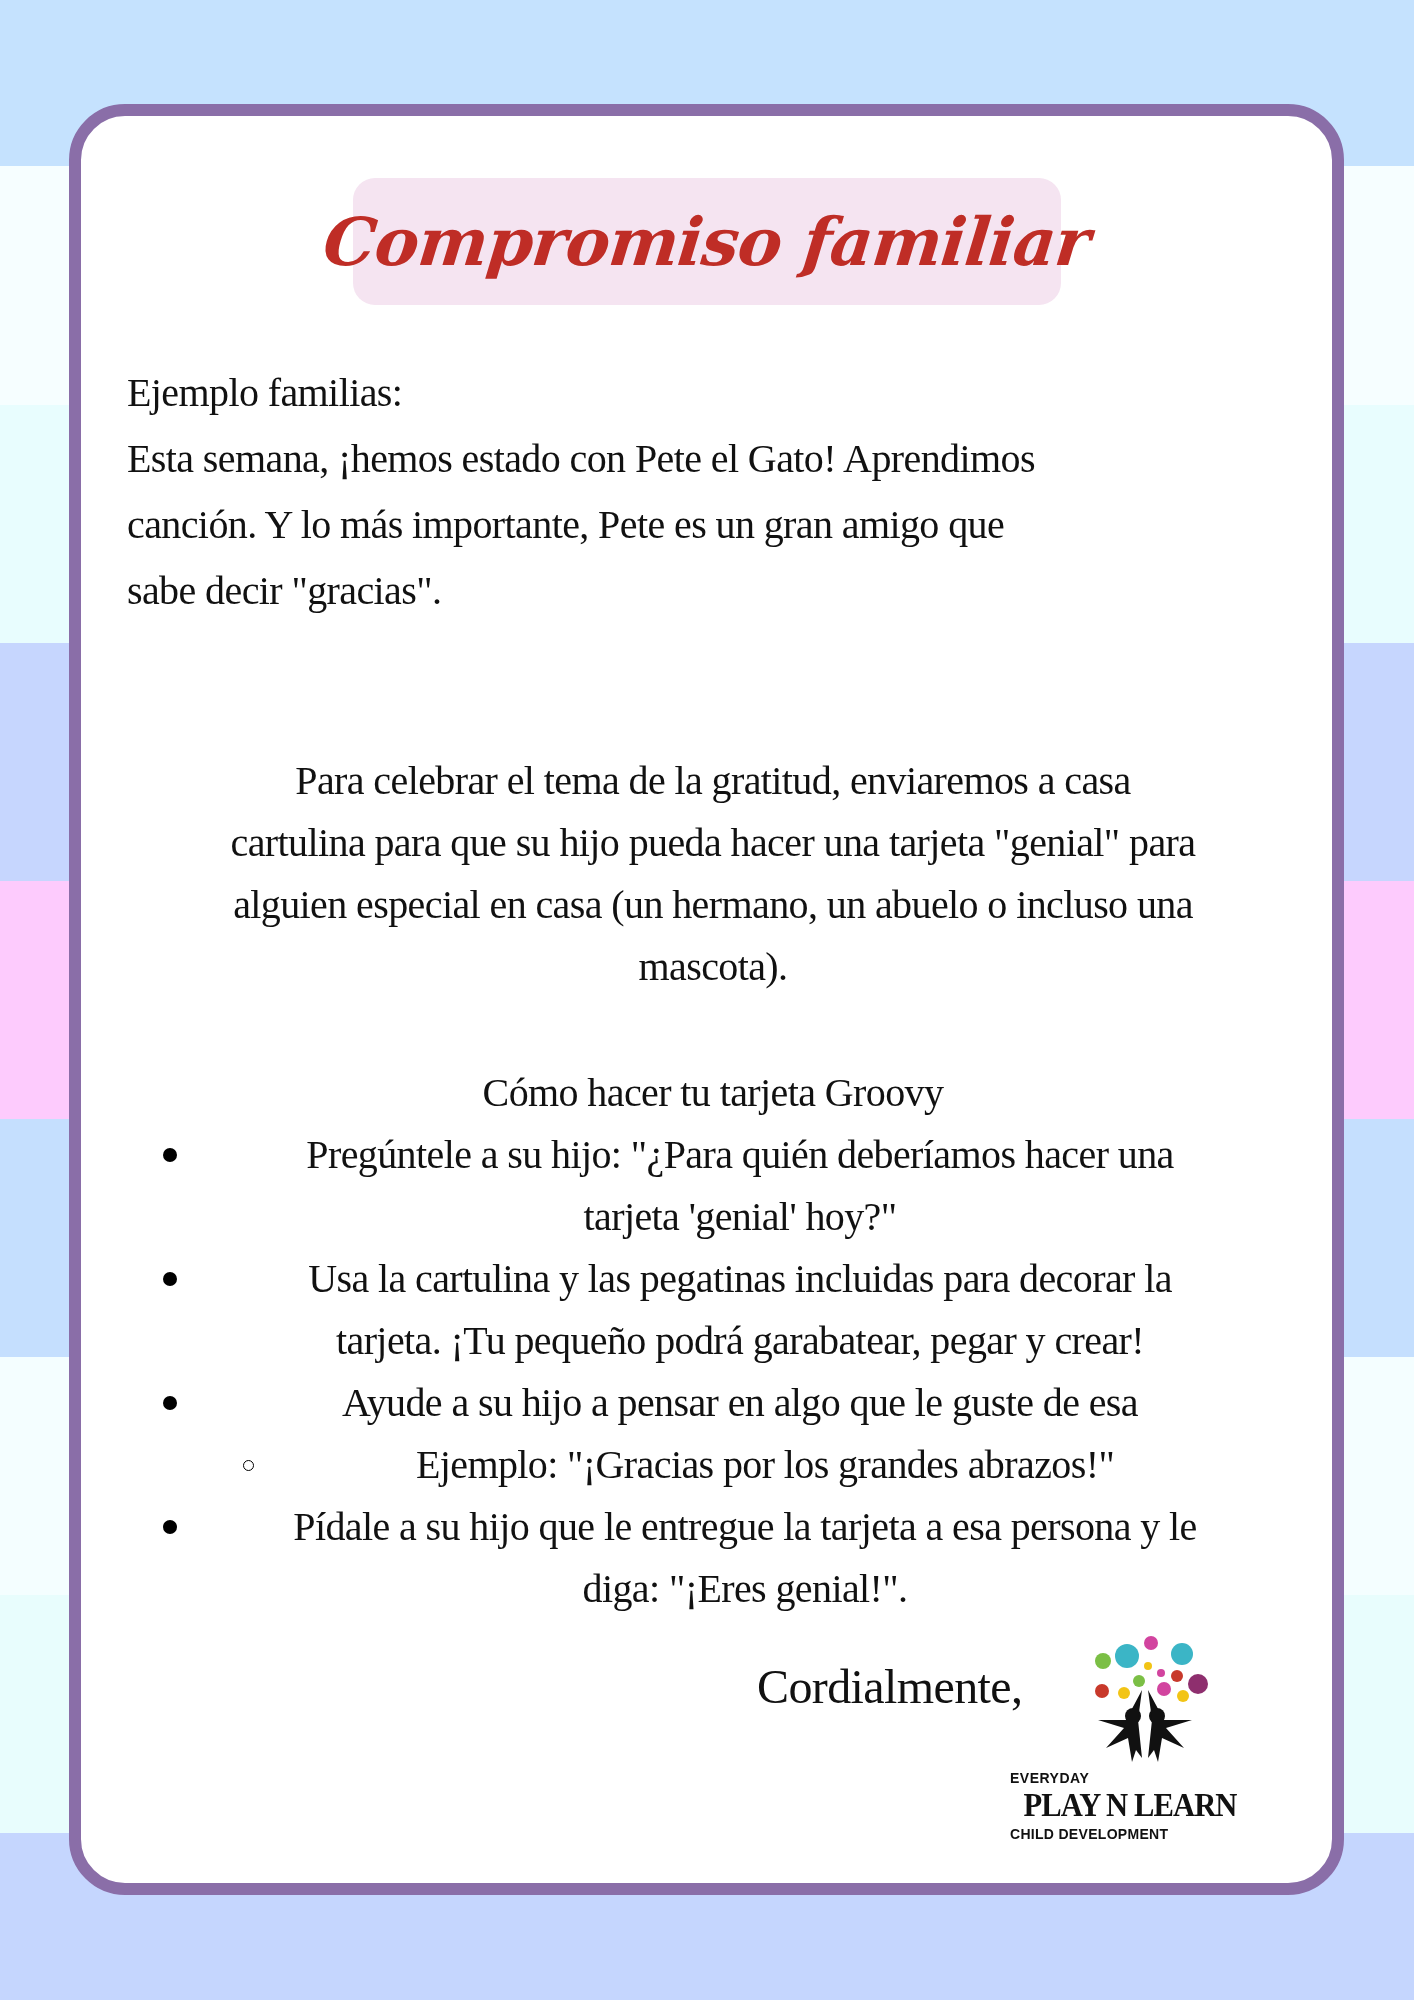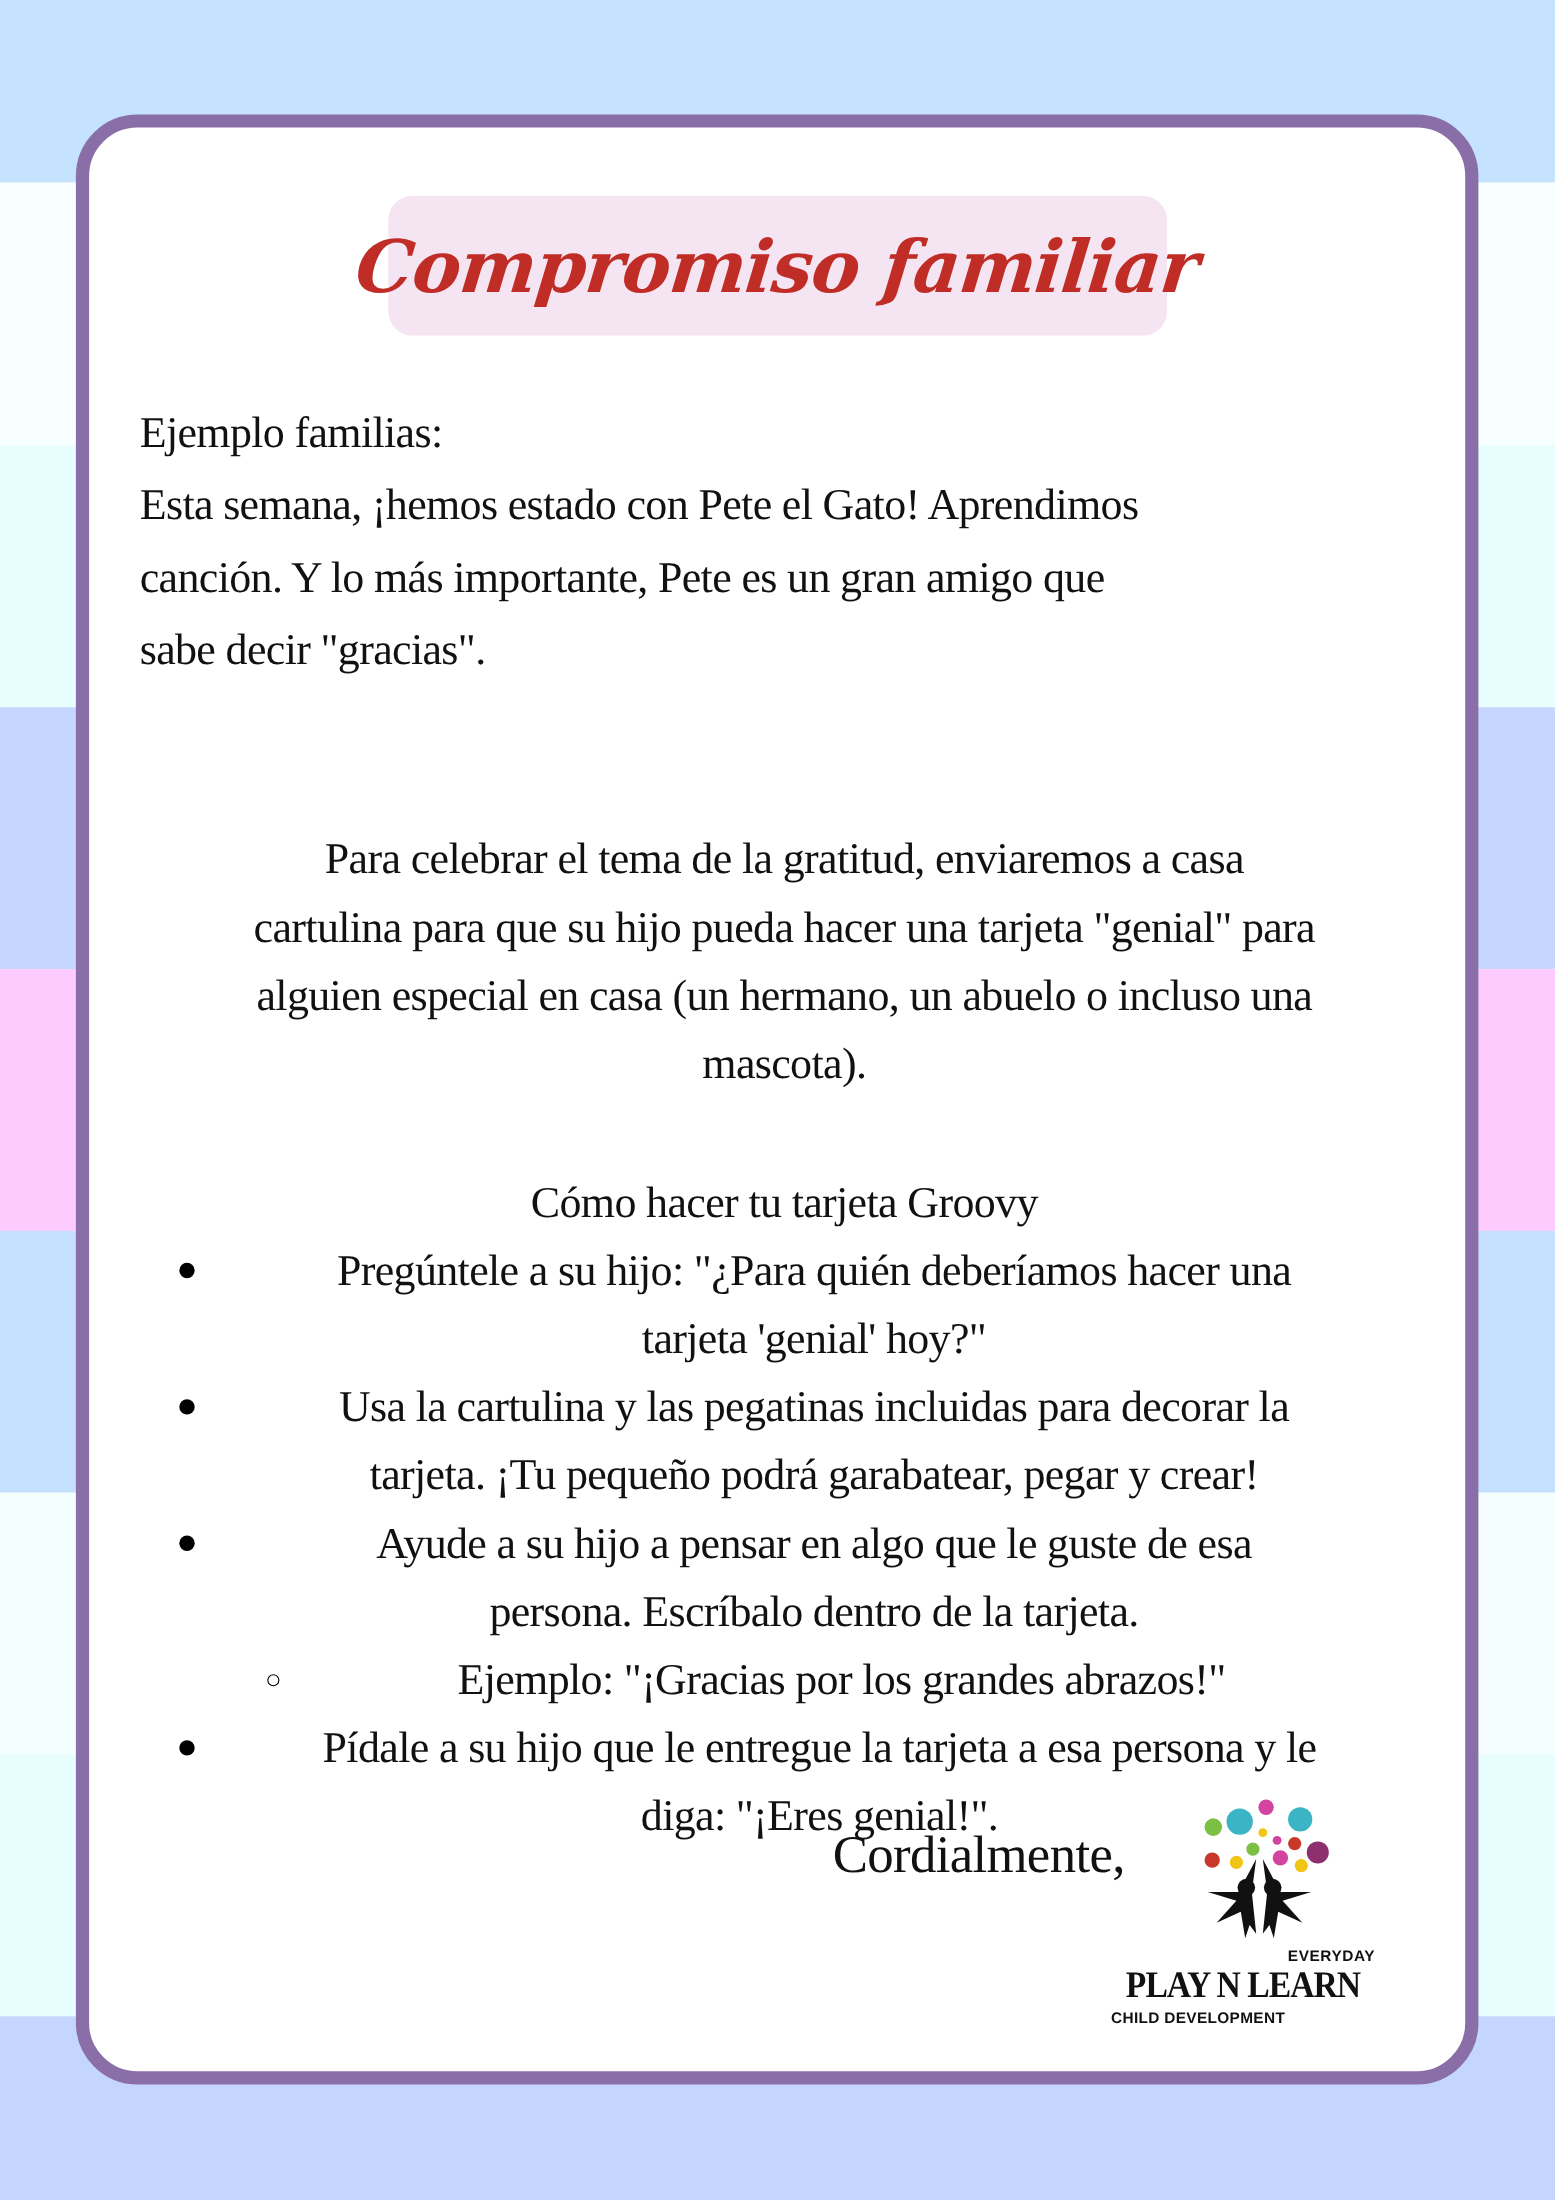--- a/index.html
+++ b/index.html
@@ -32,21 +32,21 @@
   .p2 { left:118px; width:1190px; top:750px; line-height:62px; }
   .howto-title { left:118px; width:1190px; top:1062px; line-height:62px; }
   .bullets { position:absolute; left:140px; top:1124px; width:1170px; }
   .bullet-row { position:relative; line-height:62px; font-size:40px; letter-spacing:-0.6px; white-space:nowrap; }
   .bullet-glyph { position:absolute; left:20px; width:20px; height:62px; display:flex; align-items:center; justify-content:center; }
   .dot { width:14px; height:14px; border-radius:50%; background:#000; }
   .ring { width:11px; height:11px; border-radius:50%; border:1.5px solid #000; box-sizing:border-box; }
   .bullet-text { text-align:center; }
   .signoff { position:absolute; left:757px; top:1659px; font-size:48px; letter-spacing:-0.6px; white-space:nowrap; }
   .logo { position:absolute; left:1010px; top:1628px; width:240px; height:220px; }
-  .logo-l1 { position:absolute; left:0; width:240px; top:142px; text-align:right; font-family:"Liberation Sans", sans-serif; font-size:14px; font-weight:bold; letter-spacing:0.5px; }
+  .logo-l1 { position:absolute; left:0; width:240px; top:142px; text-align:left; font-family:"Liberation Sans", sans-serif; font-size:14px; font-weight:bold; letter-spacing:0.5px; }
   .logo-l2 { position:absolute; left:0; width:240px; top:158px; text-align:center; font-family:"Liberation Serif", serif; font-size:34px; font-weight:bold; letter-spacing:-1px; transform:scaleX(0.9); }
   .logo-l3 { position:absolute; left:0; width:240px; top:198px; font-family:"Liberation Sans", sans-serif; font-size:14px; font-weight:bold; letter-spacing:0.3px; }
 </style>
 </head>
 <body>
 
 <div class="stripes">
   <div class="stripe" style="top:0;height:166px;background:#c5e2fe"></div>
   <div class="stripe" style="top:166px;height:239px;background:#f6feff"></div>
   <div class="stripe" style="top:405px;height:238px;background:#e8fdfe"></div>
@@ -98,21 +98,20 @@
       <span class="line">Usa la cartulina y las pegatinas incluidas para decorar la</span>
       <span class="line">tarjeta. ¡Tu pequeño podrá garabatear, pegar y crear!</span>
     </div>
   </div>
   <div class="bullet-row">
     <span class="bullet-glyph">
         <span class="dot"></span>
       </span>
     <div class="bullet-text" style="padding-left:30px">
       <span class="line">Ayude a su hijo a pensar en algo que le guste de esa</span>
-      <span class="line">persona. Escríbalo dentro de la tarjeta.</span>
     </div>
   </div>
   <div class="bullet-row">
     <span class="bullet-glyph" style="left:98px">
         <span class="ring"></span>
       </span>
     <div class="bullet-text" style="padding-left:80px">
       <span class="line">Ejemplo: "¡Gracias por los grandes abrazos!"</span>
     </div>
   </div>

